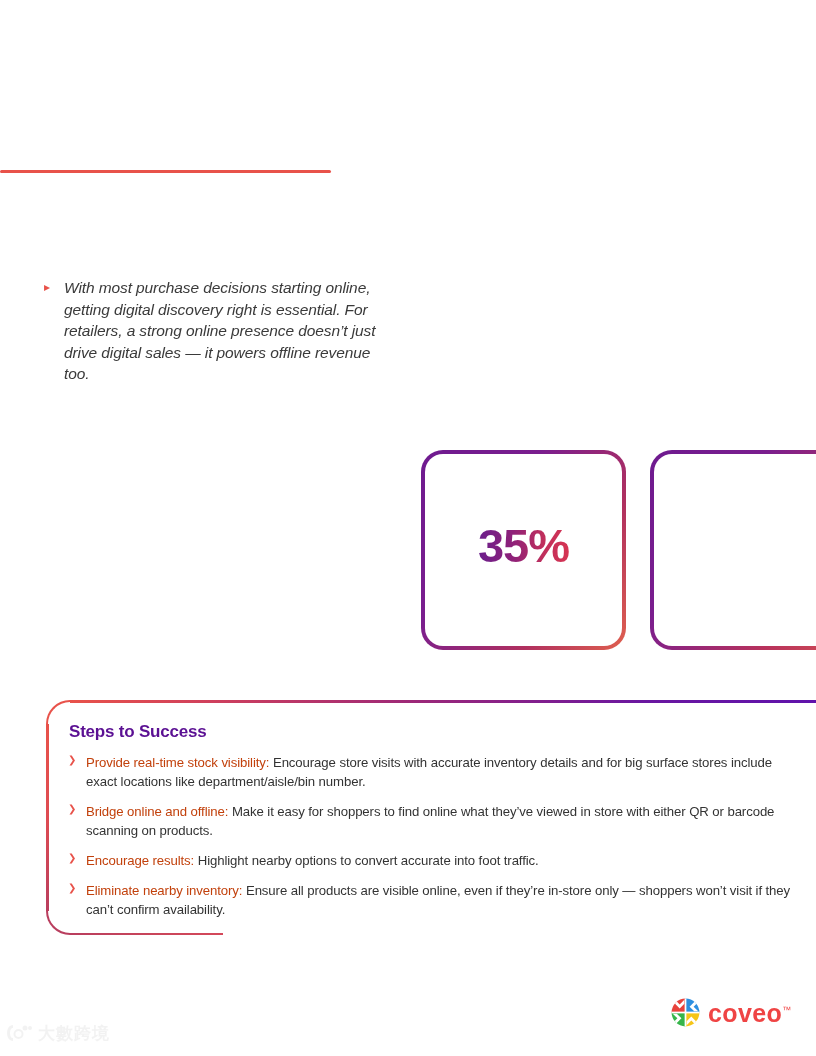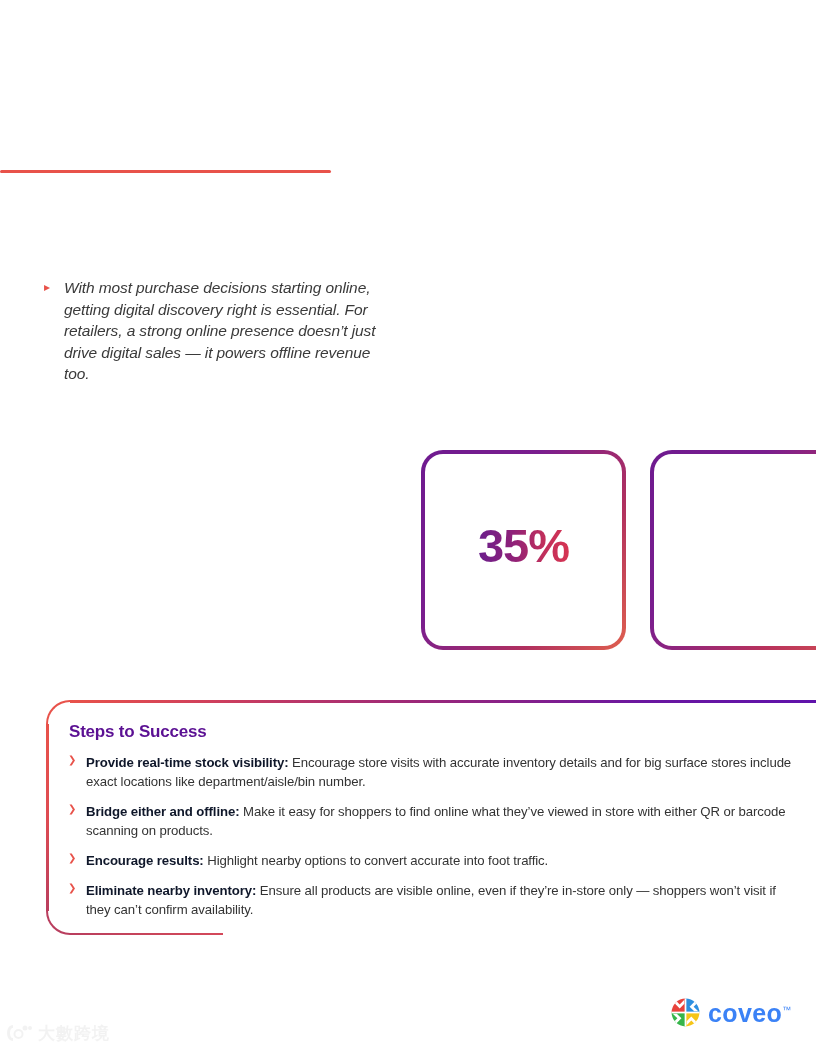--- a/index.html
+++ b/index.html
@@ -190,41 +190,41 @@
   }
   .step-text {
     flex: 1 1 auto;
     font-size: 13.2px;
     line-height: 19px;
     color: #333333;
     letter-spacing: -0.1px;
     padding-right: 36px;
   }
   .step-text b {
-    color: #0f172a;
-    font-weight: bold;
+    color: #c2410c;
+    font-weight: normal;
   }
 
   
   .coveo-logo {
     position: absolute;
     left: 671px;
     top: 998px;
     display: flex;
     align-items: center;
   }
   .coveo-mark {
     width: 29px;
     height: 29px;
     margin-right: 8px;
   }
   .coveo-word {
     font-size: 25px;
     font-weight: bold;
-    color: #3b82f6;
+    color: #ef4444;
     letter-spacing: 0.4px;
     line-height: 1;
     position: relative;
     top: 1px;
   }
   .coveo-tm {
     font-size: 9px;
     vertical-align: super;
     font-weight: normal;
     letter-spacing: 0;
@@ -285,21 +285,21 @@
   <div class="steps-content">
     <div class="steps-title">Steps to Success</div>
 
     <div class="step-item">
       <span class="step-arrow">❯</span>
       <span class="step-text"><b>Provide real-time stock visibility:</b><span> Encourage store visits with accurate inventory details and for big surface stores include exact locations like department/aisle/bin number.</span></span>
     </div>
 
     <div class="step-item">
       <span class="step-arrow">❯</span>
-      <span class="step-text"><b>Bridge either and offline:</b><span> Make it easy for shoppers to find online what they’ve viewed in store with either QR or barcode scanning on products.</span></span>
+      <span class="step-text"><b>Bridge online and offline:</b><span> Make it easy for shoppers to find online what they’ve viewed in store with either QR or barcode scanning on products.</span></span>
     </div>
 
     <div class="step-item">
       <span class="step-arrow">❯</span>
       <span class="step-text"><b>Encourage results:</b><span> Highlight nearby options to convert accurate into foot traffic.</span></span>
     </div>
 
     <div class="step-item">
       <span class="step-arrow">❯</span>
       <span class="step-text"><b>Eliminate nearby inventory:</b><span> Ensure all products are visible online, even if they’re in-store only — shoppers won’t visit if they can’t confirm availability.</span></span>

